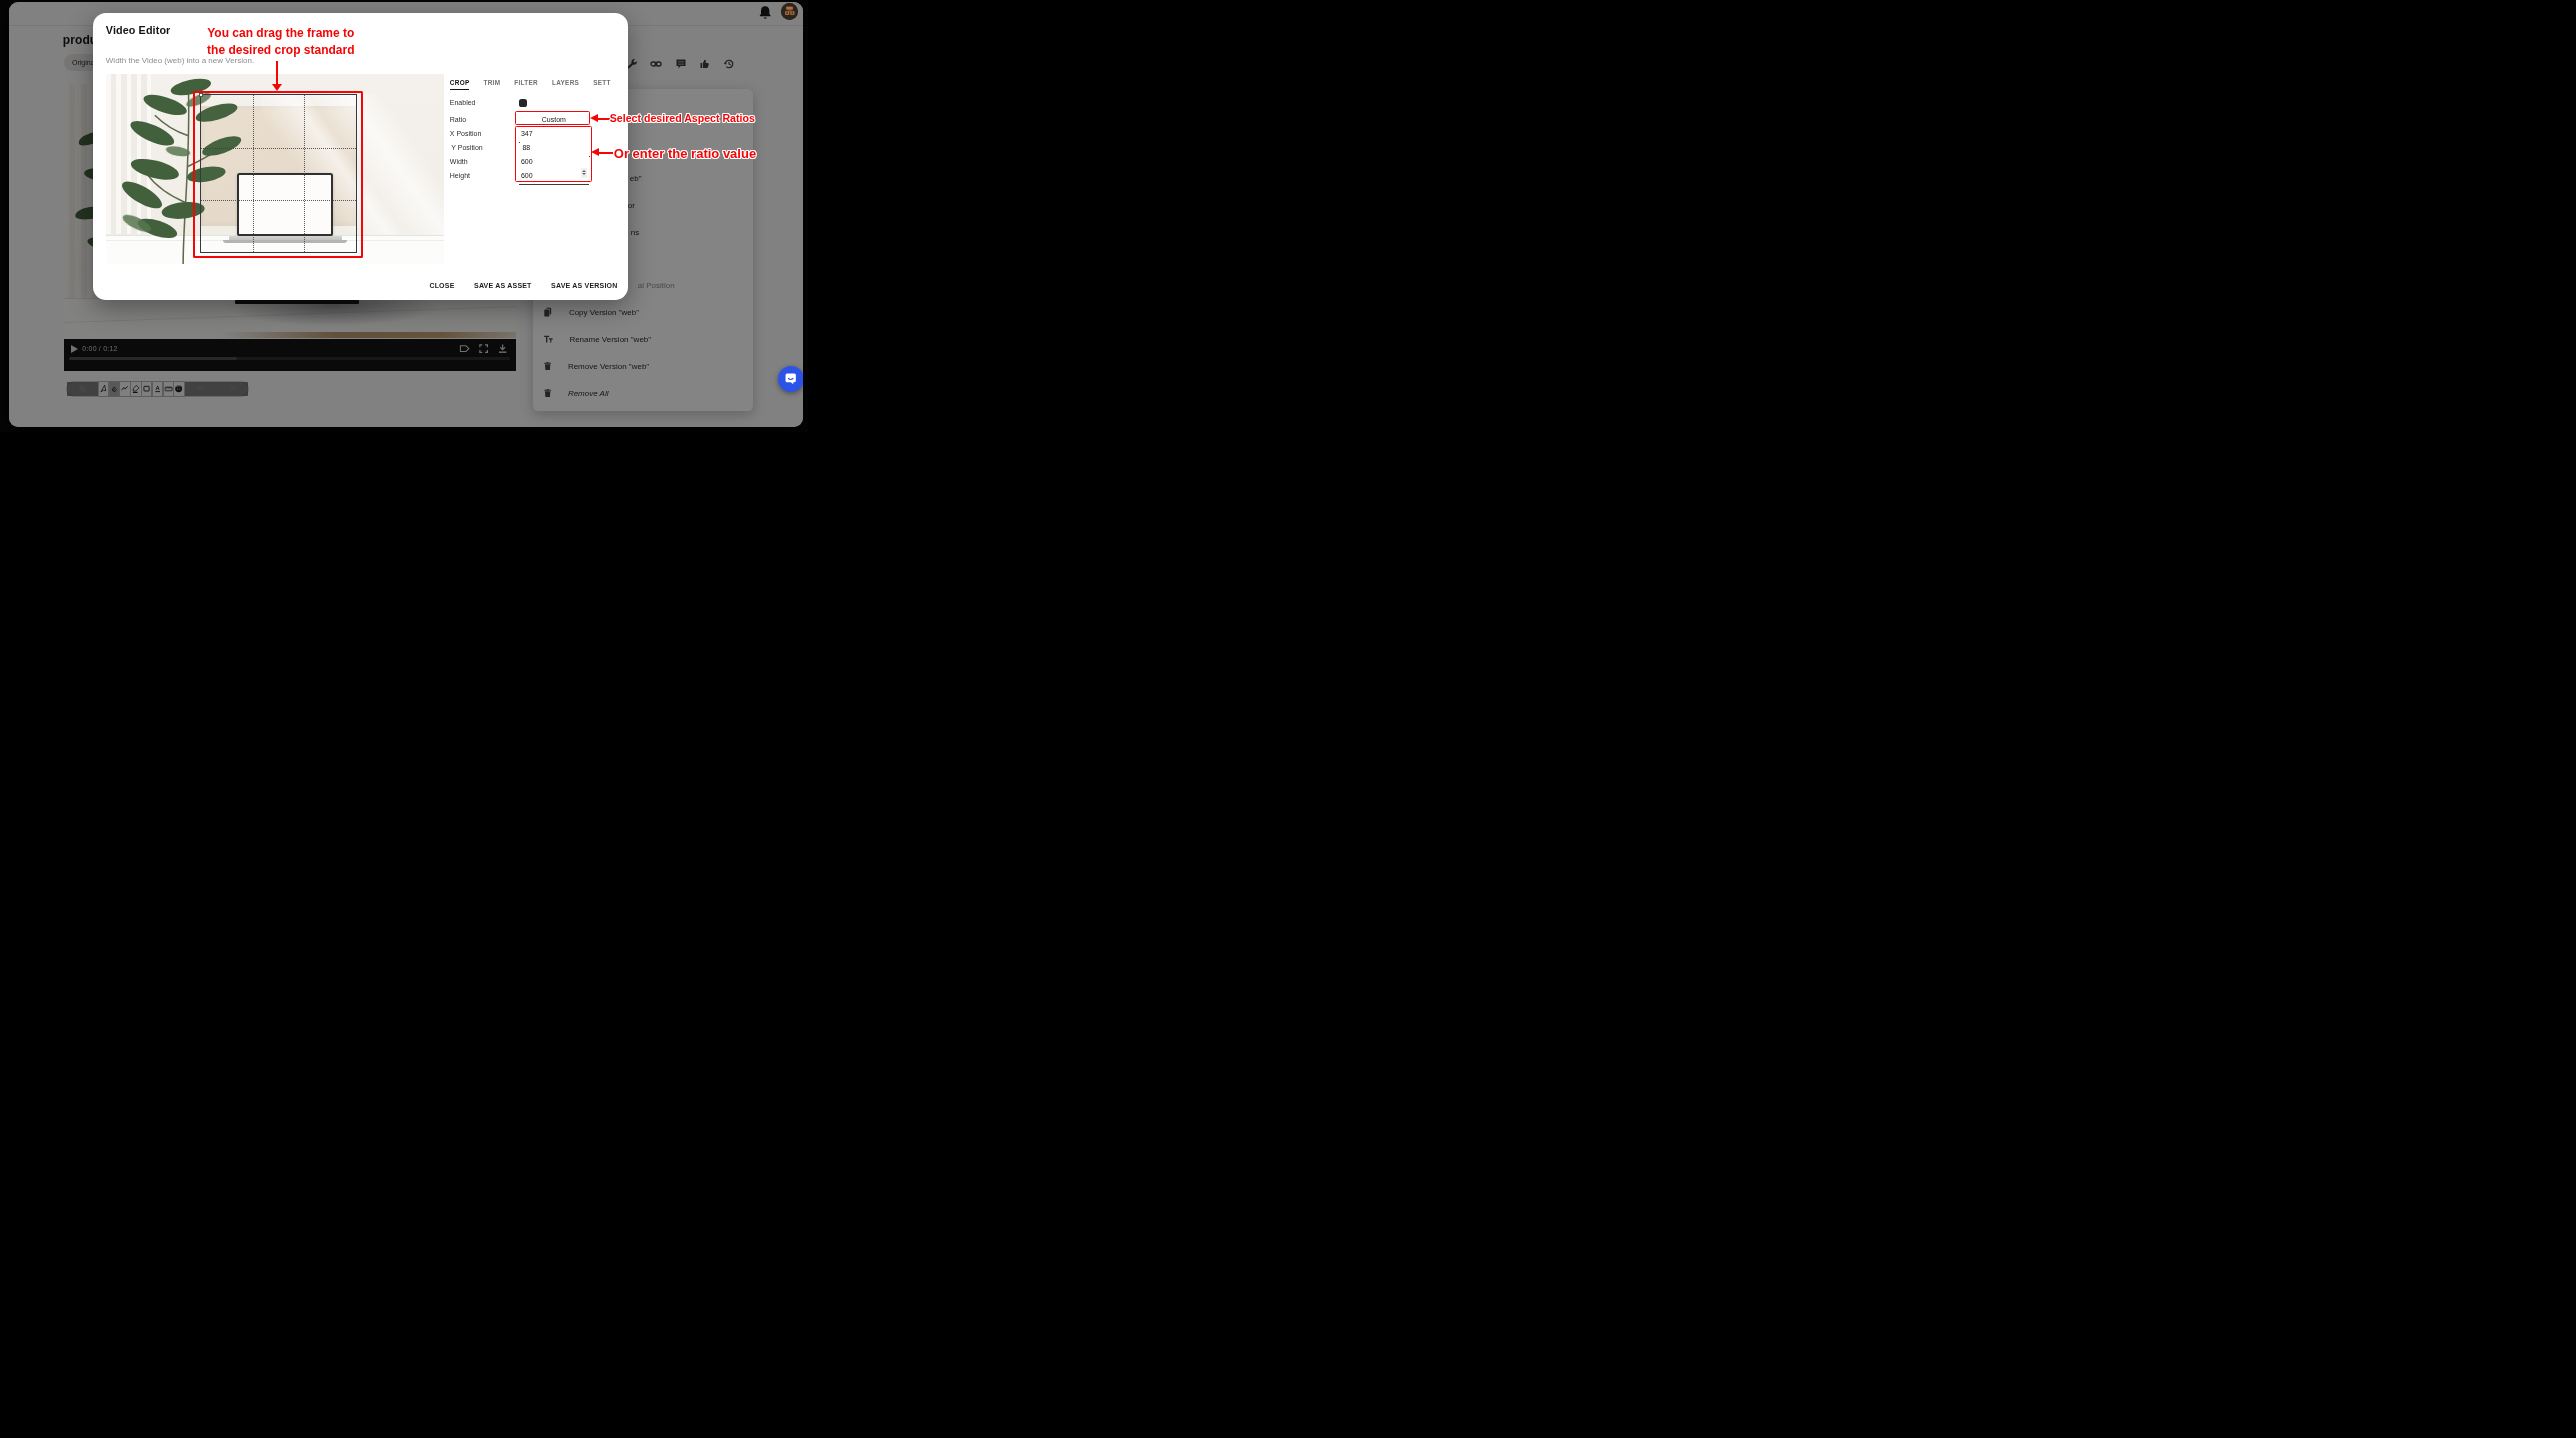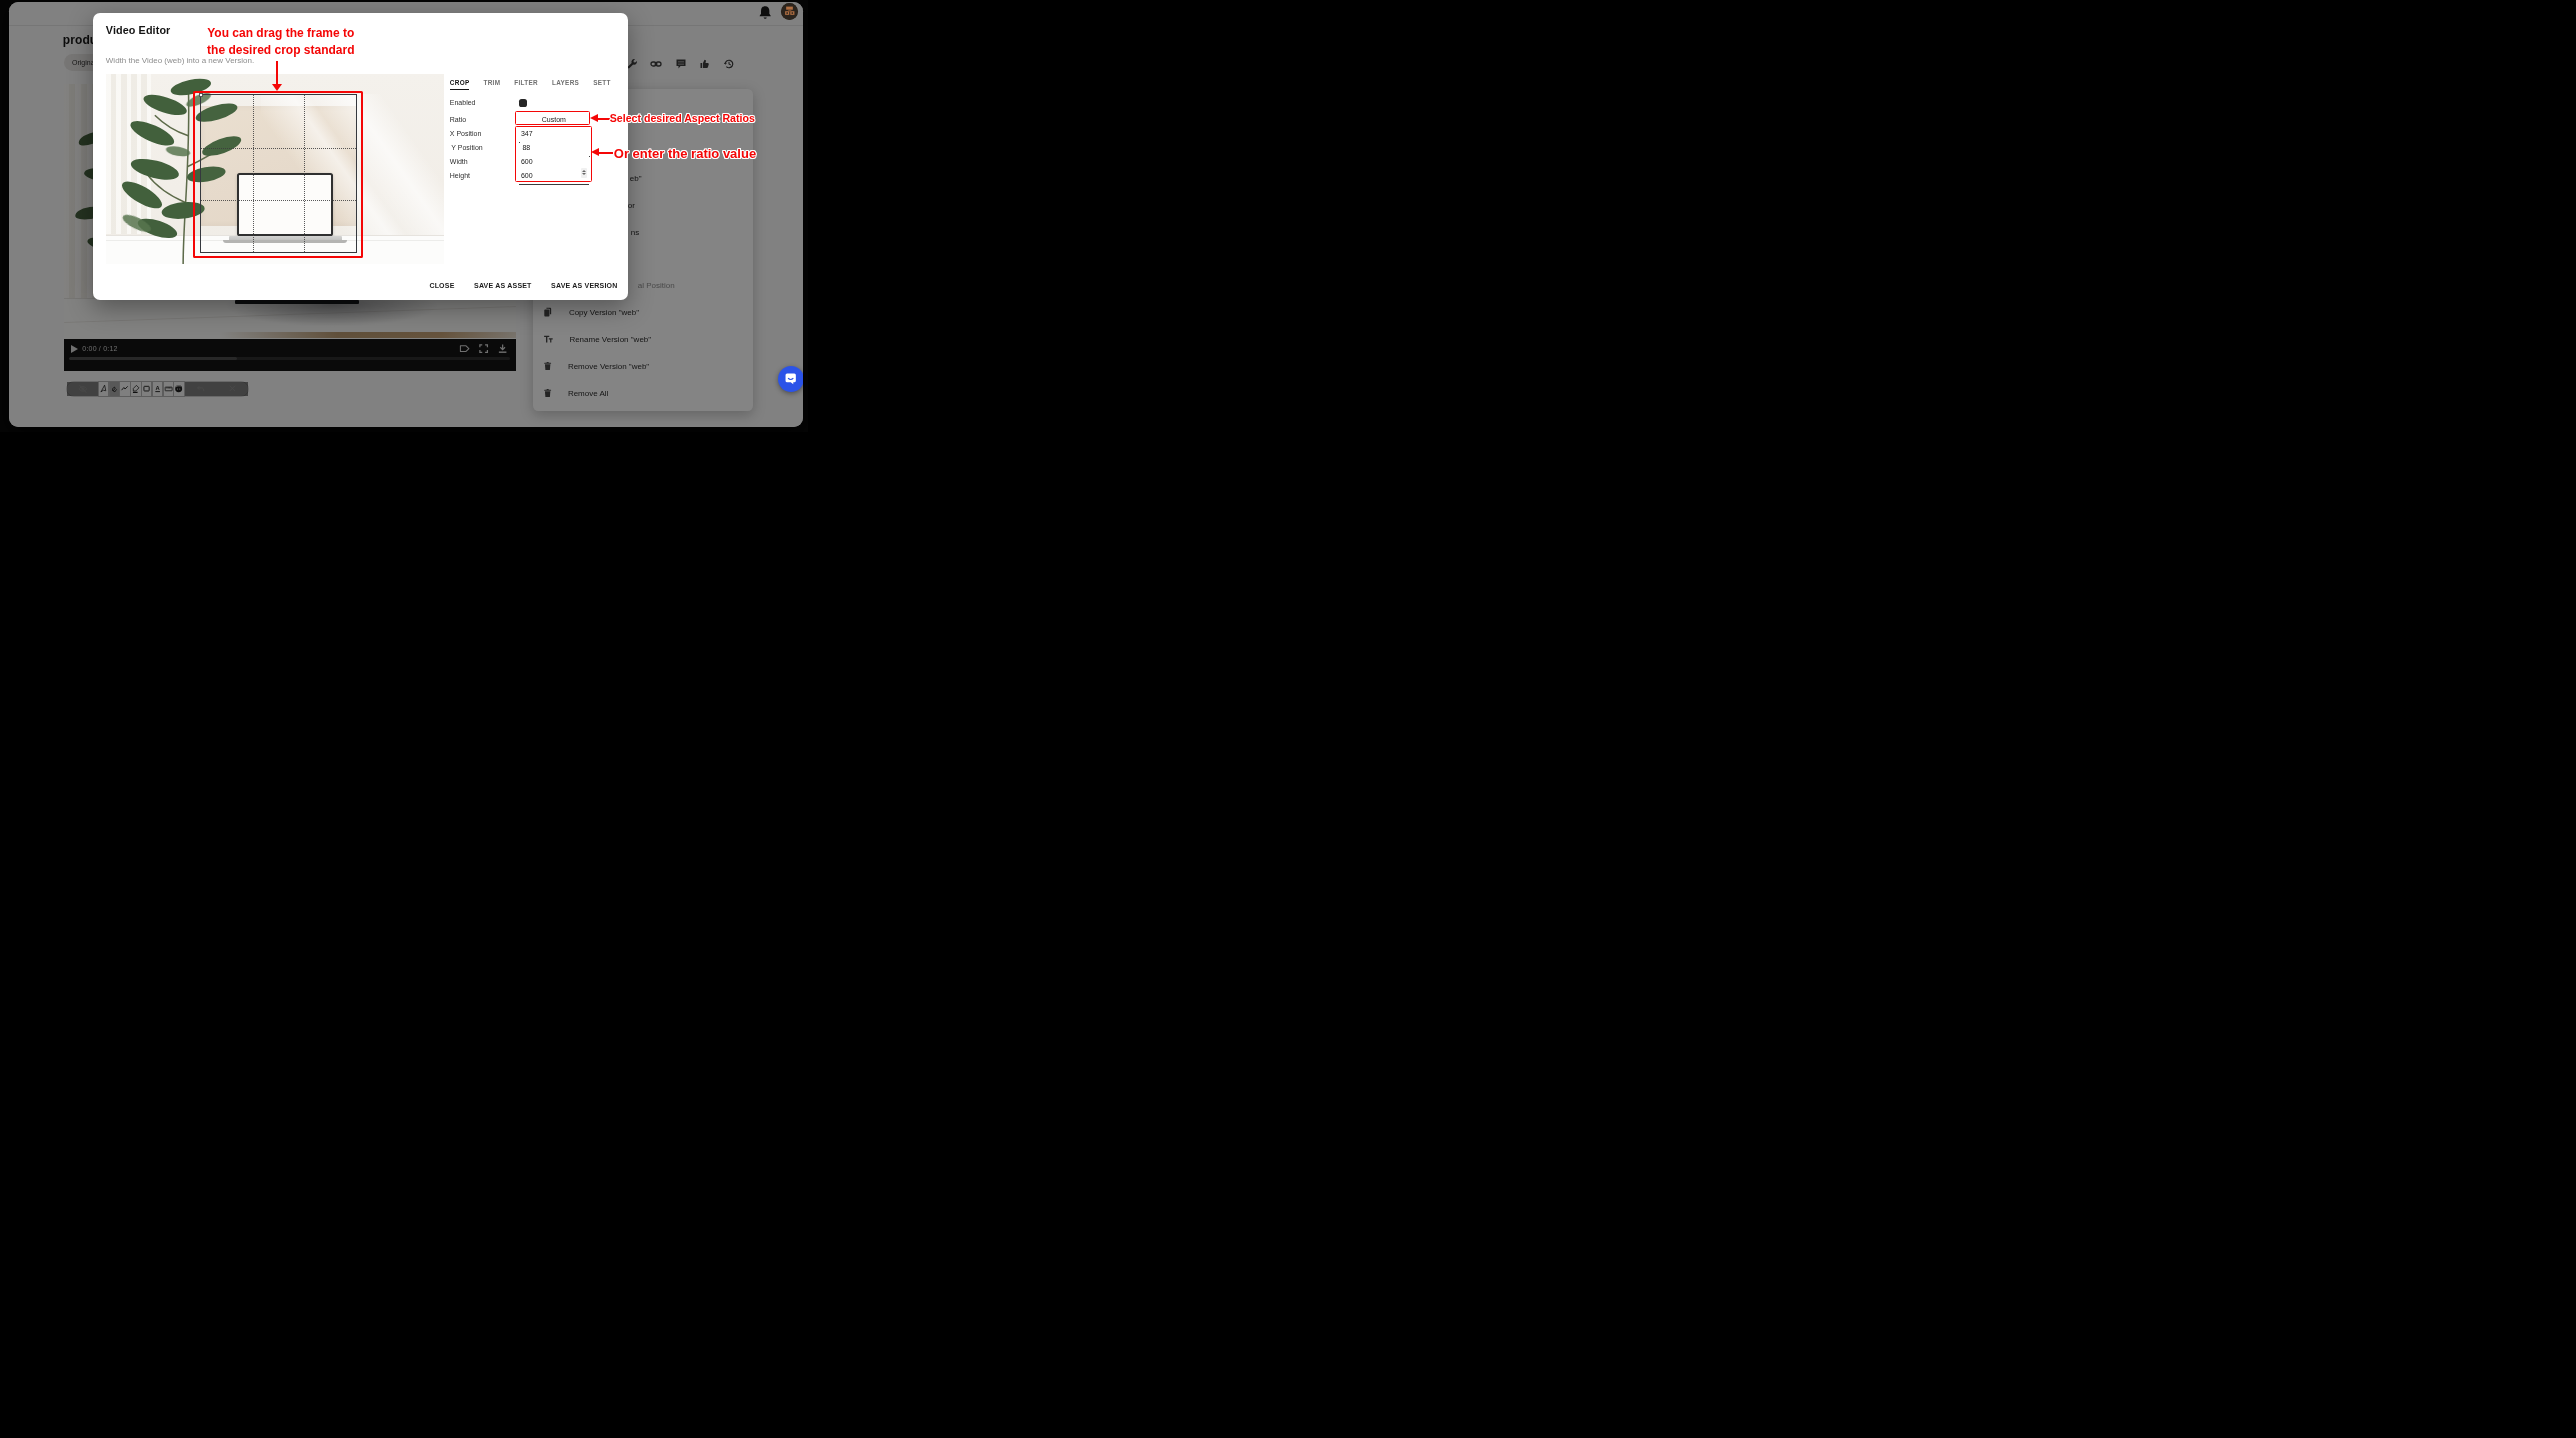--- a/index.html
+++ b/index.html
@@ -56,21 +56,21 @@
     padding-left:10.3px;gap:15.5px;color:#2c2c2c;font-size:8px;cursor:pointer;}
   .menu-row svg{flex:0 0 auto;color:#454545;}
 
   .bell{left:749px;top:3.1px;width:14.4px;height:15.5px;color:#0d0d0d;}
   .avatar{left:772px;top:1px;width:17px;height:17px;border-radius:50%;overflow:hidden;background:#2a241e;}
 
   
   .dim{left:0;top:0;width:100%;height:100%;background:rgba(0,0,0,0.478);z-index:40;}
 
   
-  .modal{left:84px;top:11.3px;width:535px;height:287px;background:#fff;border-radius:7px;z-index:50;
+  .modal{left:84px;top:11.3px;width:535px;height:287px;background:#fff;border-radius:13px;z-index:50;
     box-shadow:0 7.2px 24px rgba(0,0,0,.35);}
   .modal-title{left:13px;top:11.3px;font-size:10.8px;font-weight:700;color:#141414;letter-spacing:0.1px;}
   .modal-sub{left:13px;top:43px;font-size:8px;color:#8d8d8d;}
 
   .preview{left:13.4px;top:61px;width:338px;height:190px;overflow:hidden;
     background:linear-gradient(180deg,#f4f1ec 0%,#f2eee8 60%,#efece6 100%);}
   .pv-curtain{left:0;top:0;width:45px;height:160px;
     background:repeating-linear-gradient(90deg,#fbfaf7 0 4.6px,#eeebe4 4.6px 10.3px);opacity:.85;}
   .pv-panel{left:95px;top:32px;width:155px;height:120px;background:linear-gradient(160deg,#eadfd0,#e3d6c5);box-shadow:inset 0 0 7.2px rgba(0,0,0,.05);}
   .pv-sun{left:155px;top:20.6px;width:183px;height:144px;
@@ -304,21 +304,21 @@
       <span>Rename Version "web"</span>
     </div>
     <div class="menu-row" style="top:351px;">
       <svg width="9.3" height="10.3" viewBox="0 0 24 24" fill="currentColor">
           <path d="M5 7h14l-1.2 15H6.2z"></path>
           <rect x="3" y="3.5" width="18" height="2.6" rx="1"></rect>
           <rect x="9" y="1.5" width="6" height="2.4" rx="1"></rect>
         </svg>
       <span>Remove Version "web"</span>
     </div>
-    <div class="menu-row" style="top:378px;">
+    <div class="menu-row" style="top:378px;font-style:italic;">
       <svg width="9.3" height="10.3" viewBox="0 0 24 24" fill="currentColor">
           <path d="M5 7h14l-1.2 15H6.2z"></path>
           <rect x="3" y="3.5" width="18" height="2.6" rx="1"></rect>
           <rect x="9" y="1.5" width="6" height="2.4" rx="1"></rect>
         </svg>
       <span>Remove All</span>
     </div>
 
     <div class="abs dim"></div>
 

